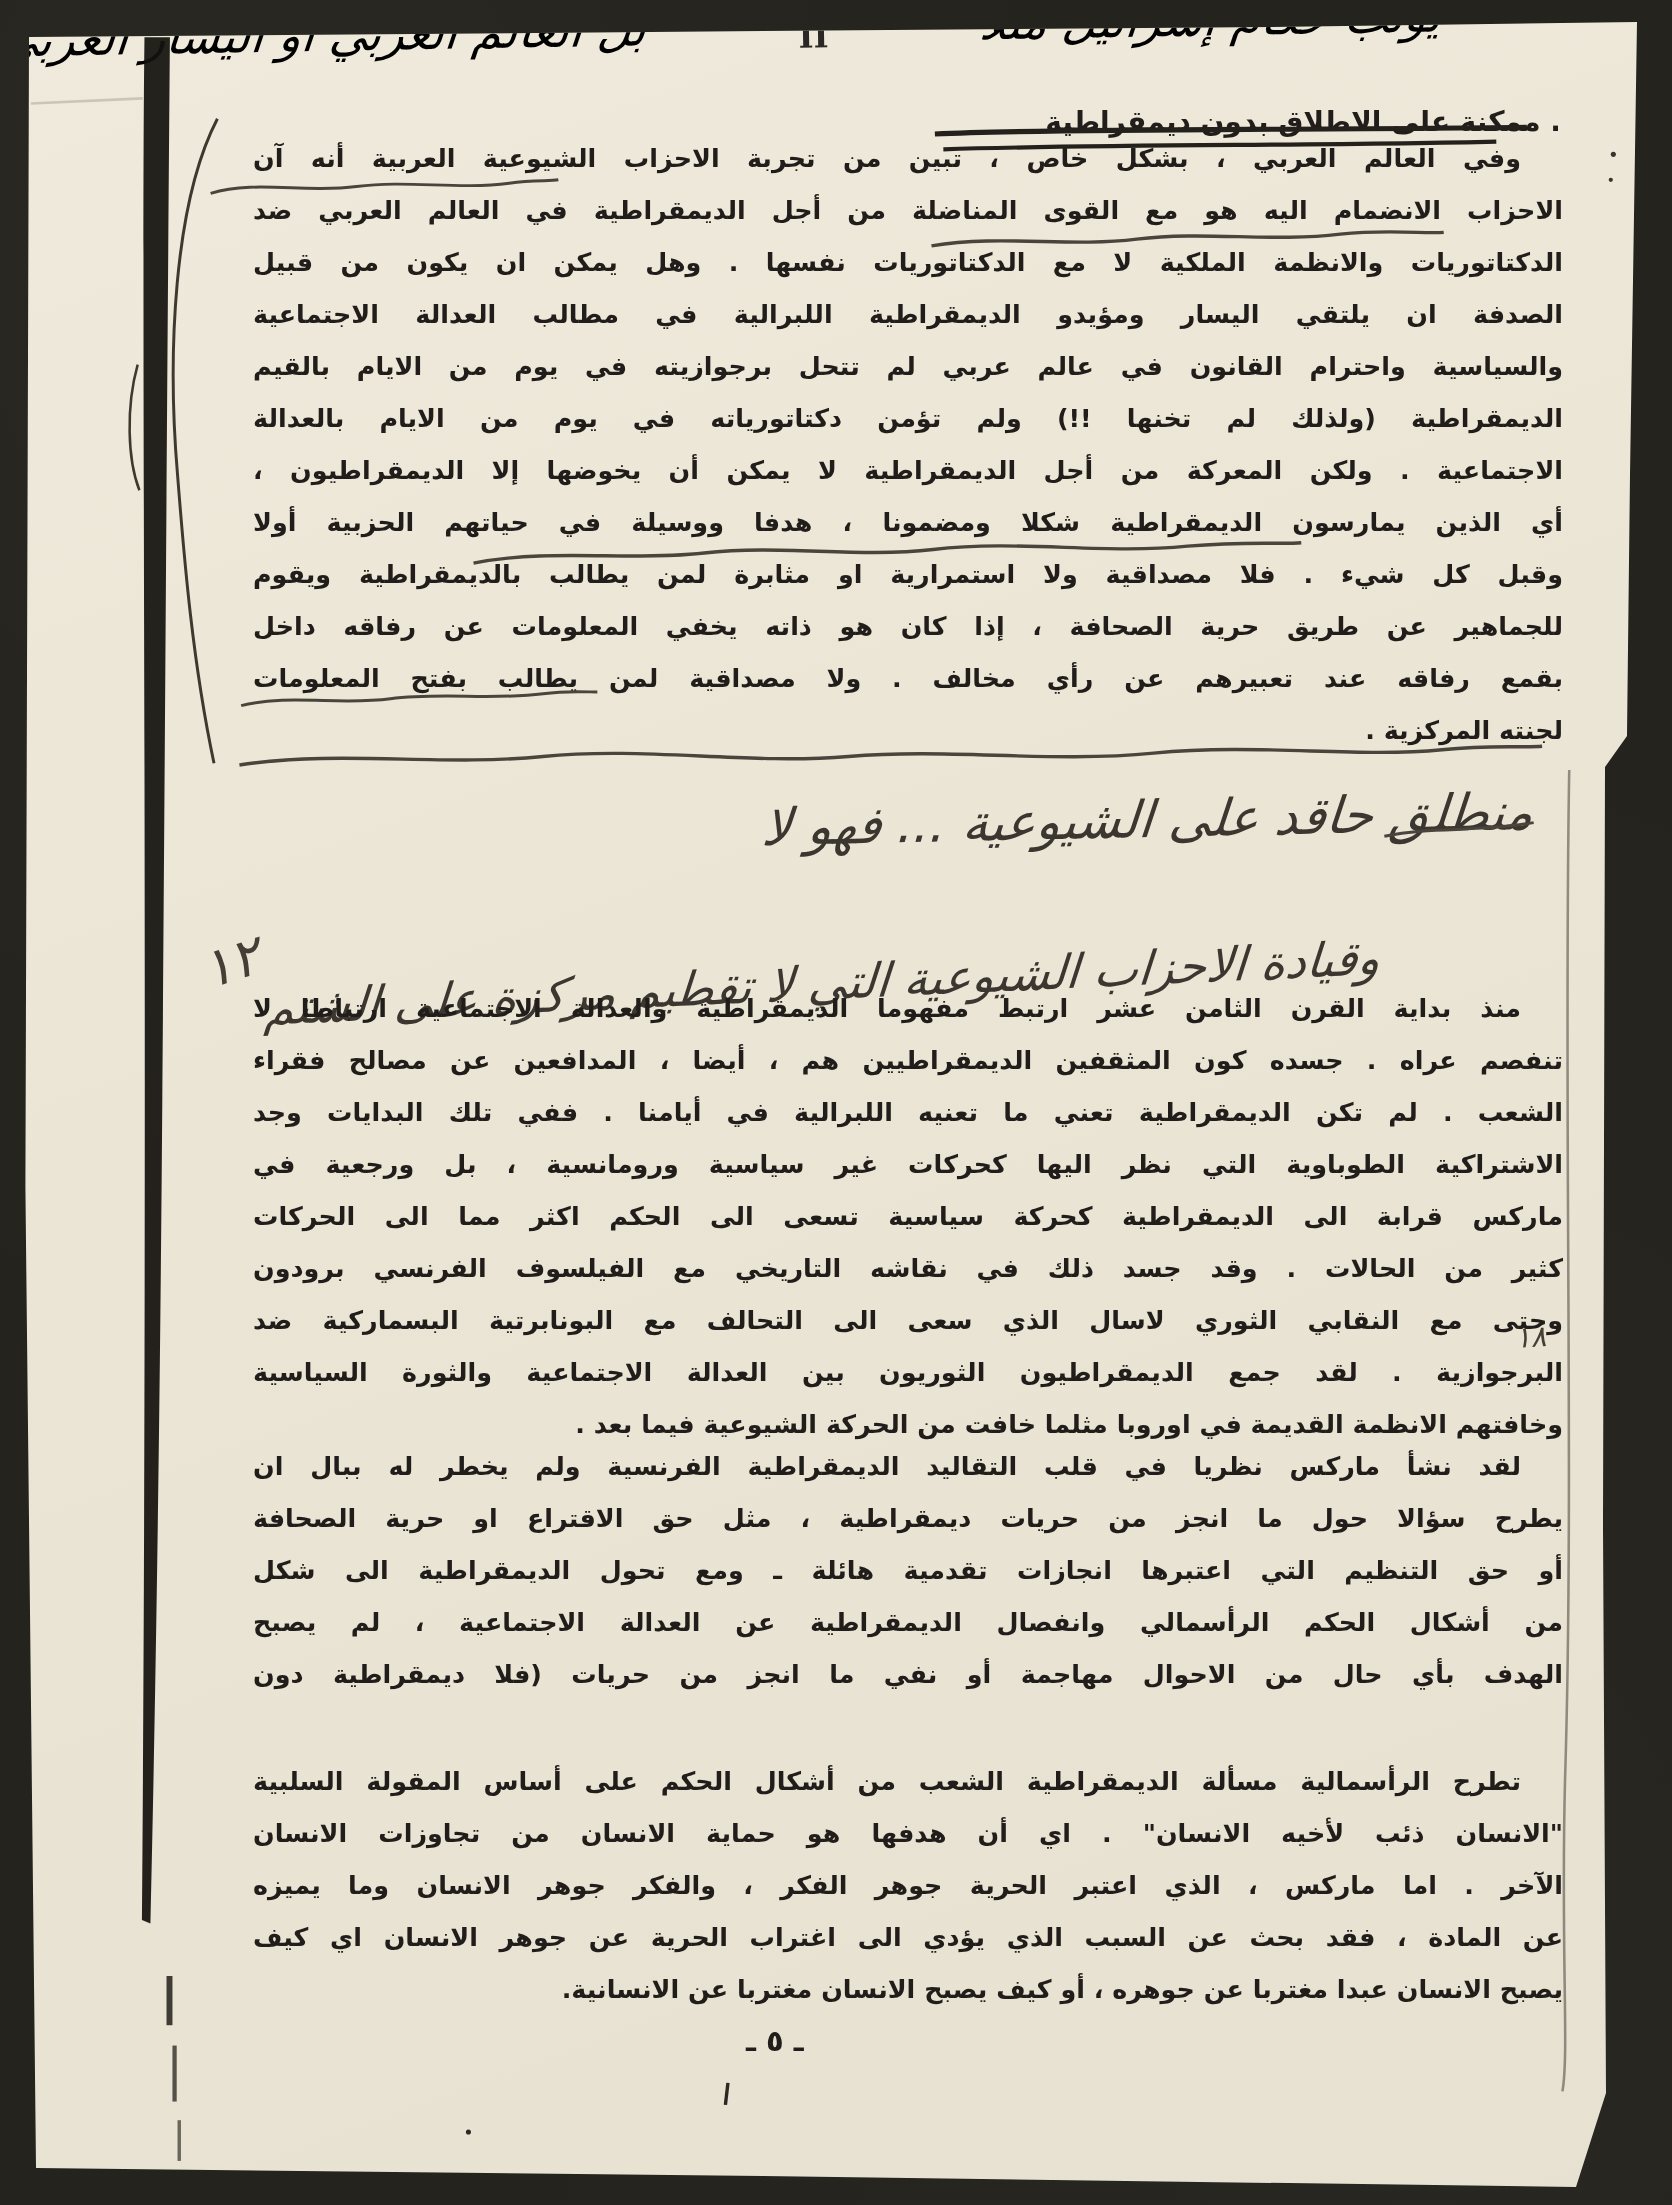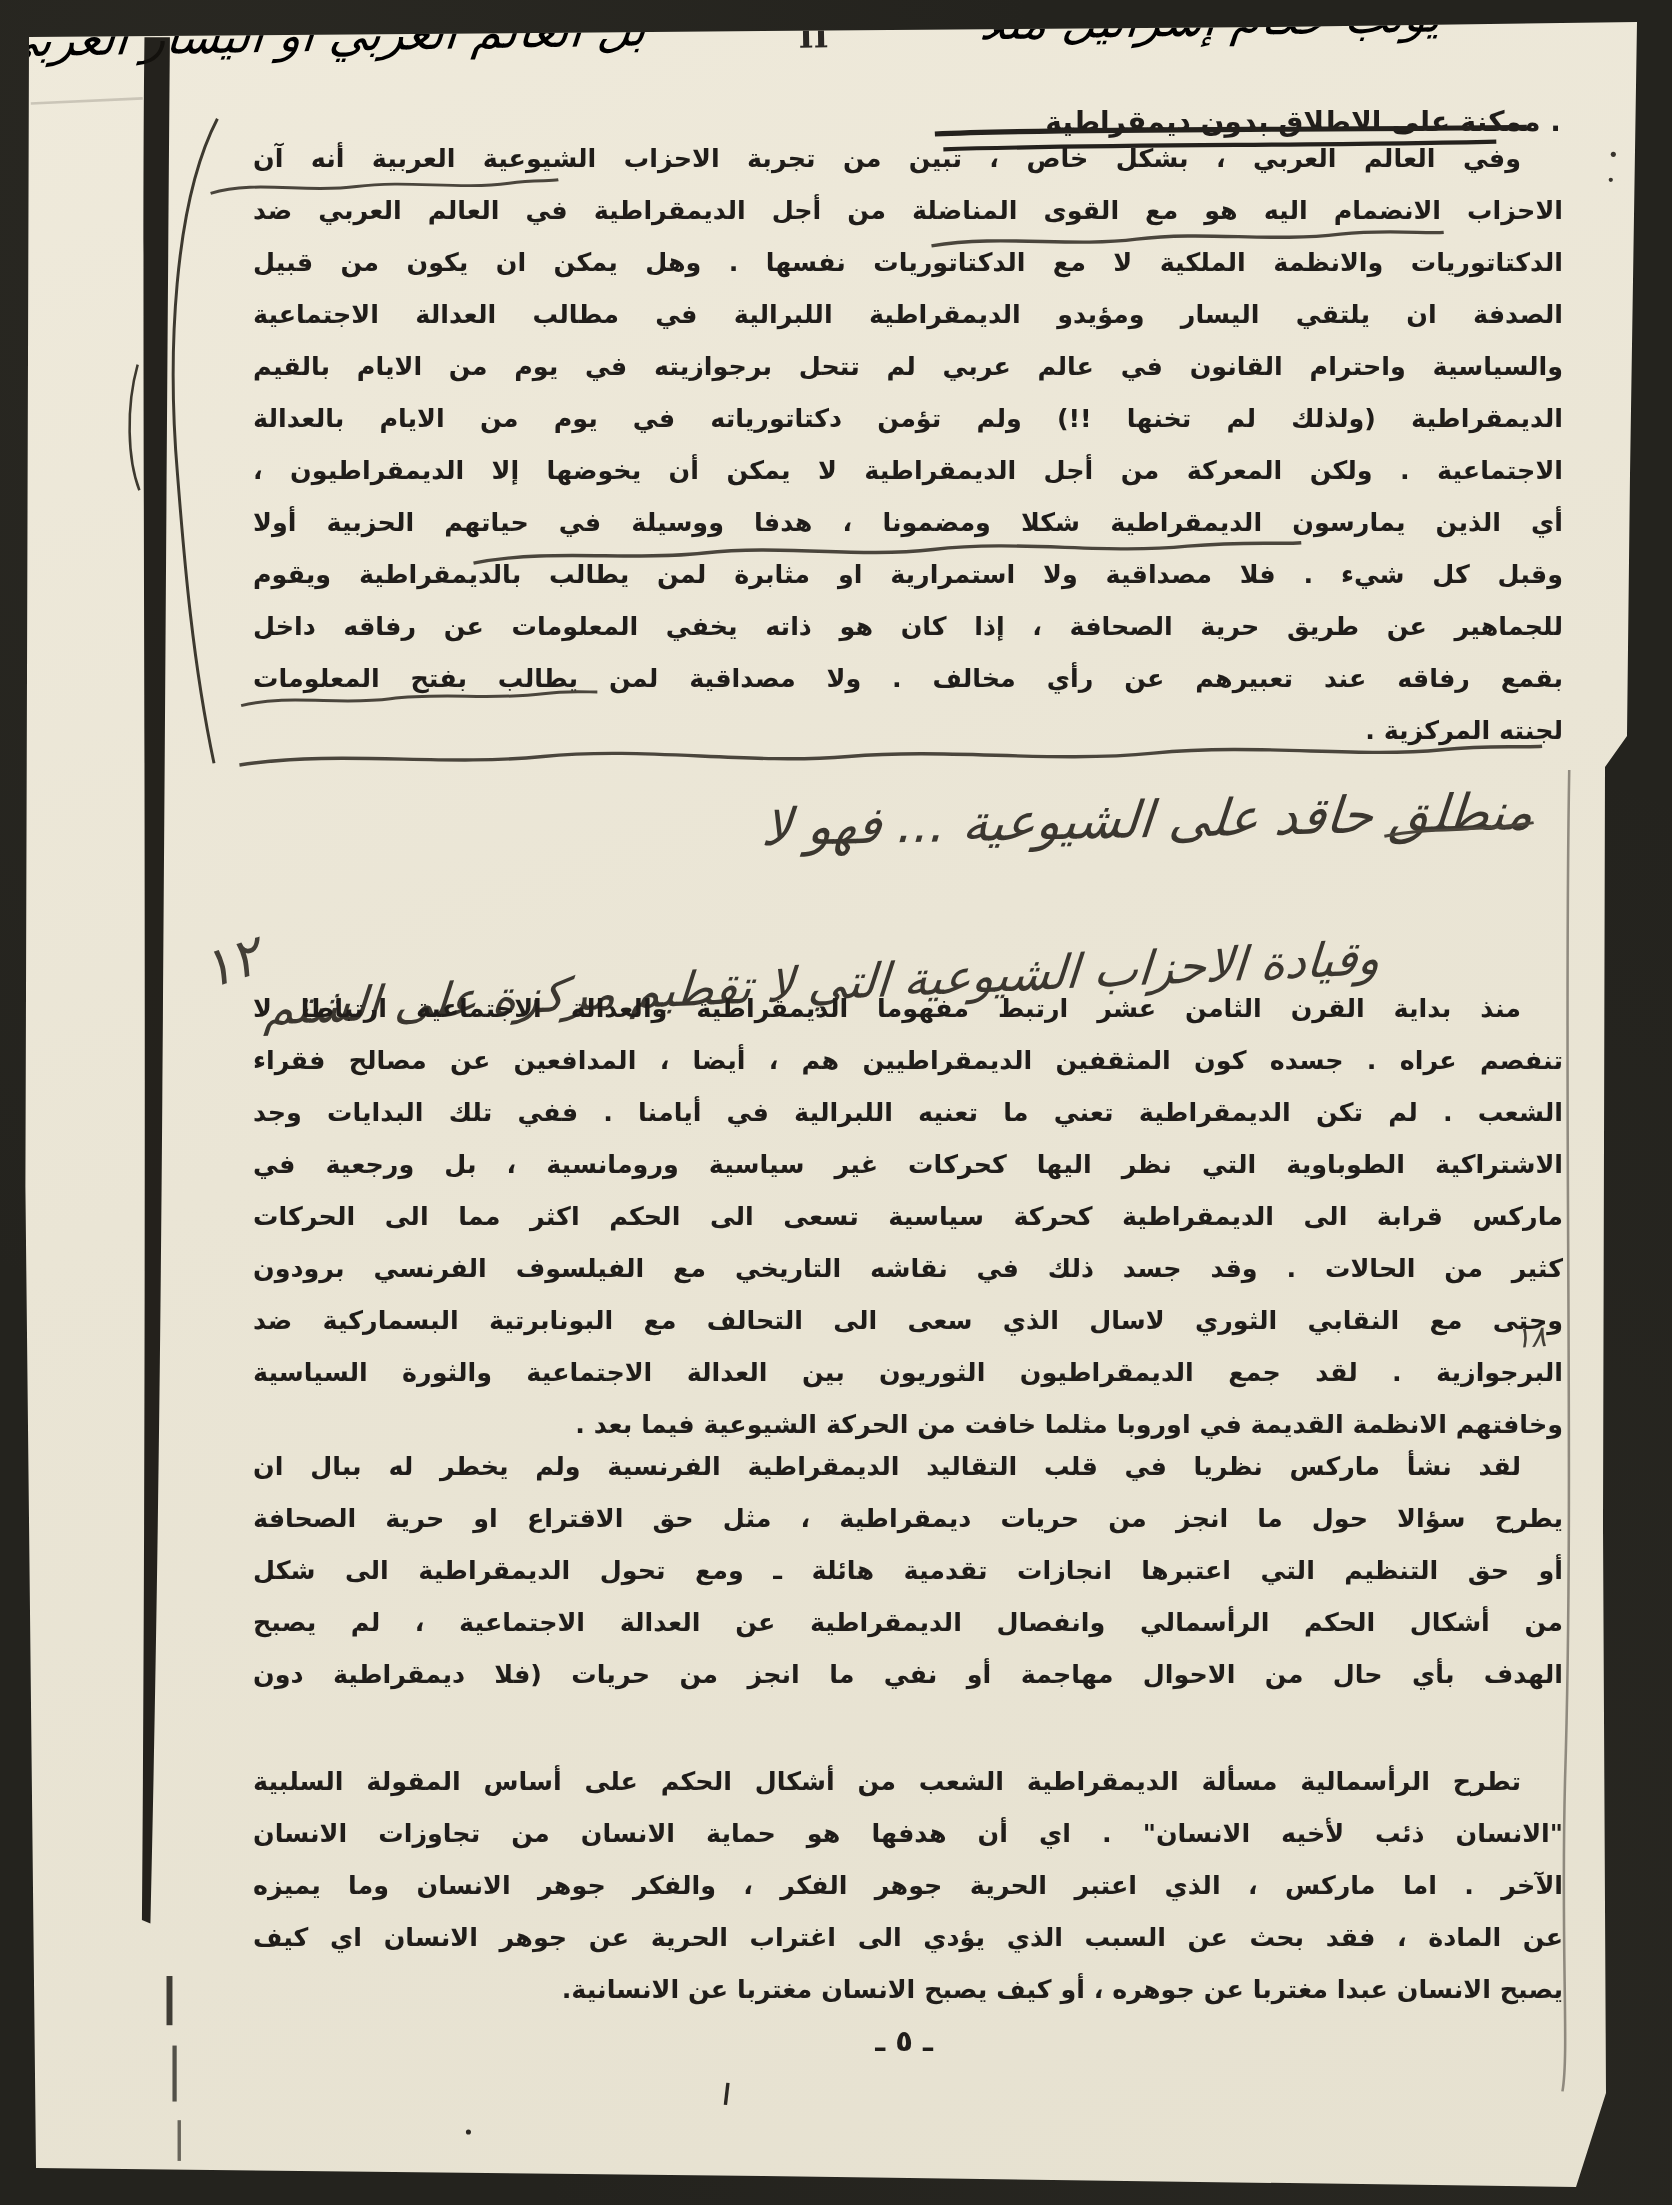--- a/index.html
+++ b/index.html
@@ -56,21 +56,21 @@
   #section-marker{
     font-family:"DejaVu Serif",serif;font-weight:bold;font-style:normal;
     font-size:32px;color:#2a2724;transform:none;position:relative;top:5.1px;
   }
   #hand-line-3{top:930px;right:293px;font-size:47px;transform:rotate(-2.6deg) skewX(-7deg);}
   .margin-scribble{position:absolute;color:#433f37;font-style:italic;}
   #margin-flourish{left:202px;top:931px;font-size:54px;transform:rotate(-18deg);}
   #margin-la{right:36px;top:957px;font-size:42px;transform:rotate(8deg);}
   #margin-18{left:1515px;top:1320px;font-size:29px;transform:rotate(-4deg);}
   #page-number{
-    position:absolute;top:2024px;left:746px;width:187px;text-align:right;
+    position:absolute;top:2024px;left:746px;width:187px;text-align:left;
     font-size:29px;
   }
   #overlay{position:absolute;inset:0;pointer-events:none;}
 </style>
 </head>
 <body>
 
 <div id="bed-texture"></div>
 
 <div id="page">

